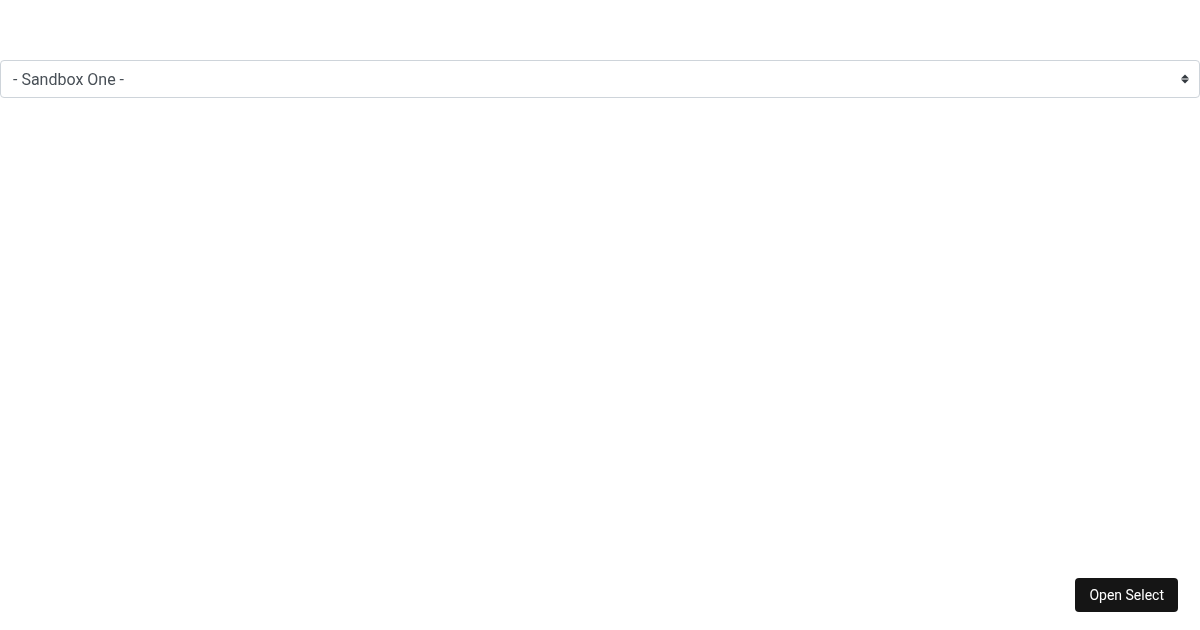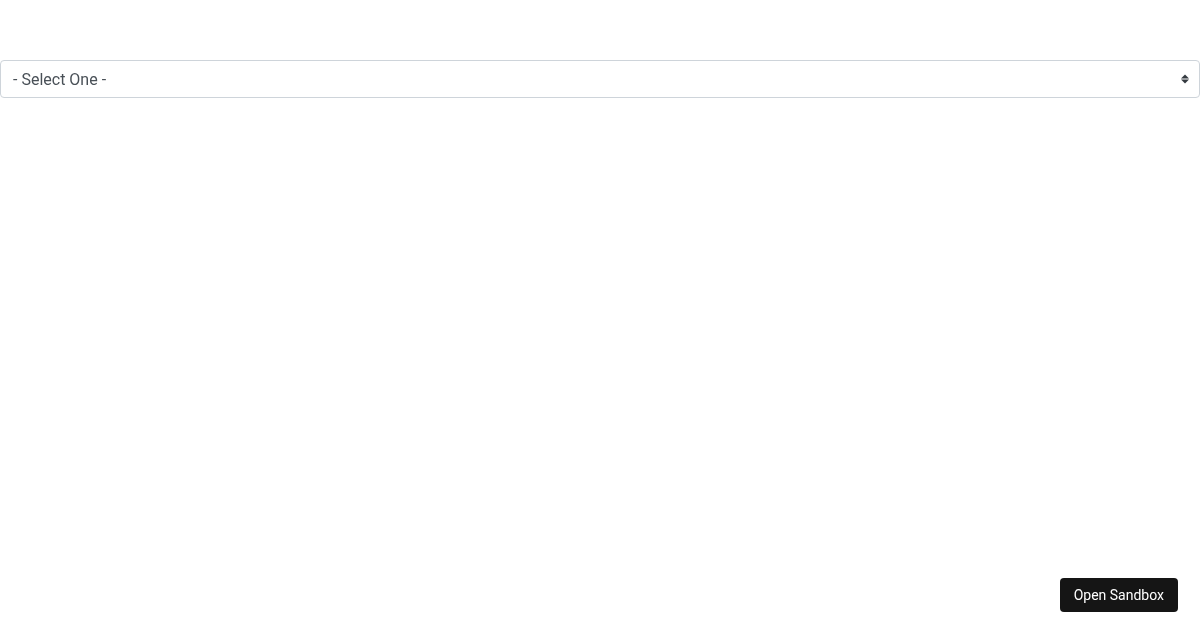--- a/index.html
+++ b/index.html
@@ -73,21 +73,21 @@
       font-size: 14px;
       font-family: inherit;
       cursor: pointer;
     }
   </style>
 </head>
 <body>
 
 <div class="select-wrapper">
   <div class="custom-select">
-    <span class="select-text">- Select One -</span>
+    <span class="select-text">- Sandbox One -</span>
     <span class="select-arrows">
       <span class="arrow-up"></span>
       <span class="arrow-down"></span>
     </span>
   </div>
 </div>
 
-<button class="sandbox-button">Open Sandbox</button>
+<button class="sandbox-button">Open Select</button>
 
 </body></html>

